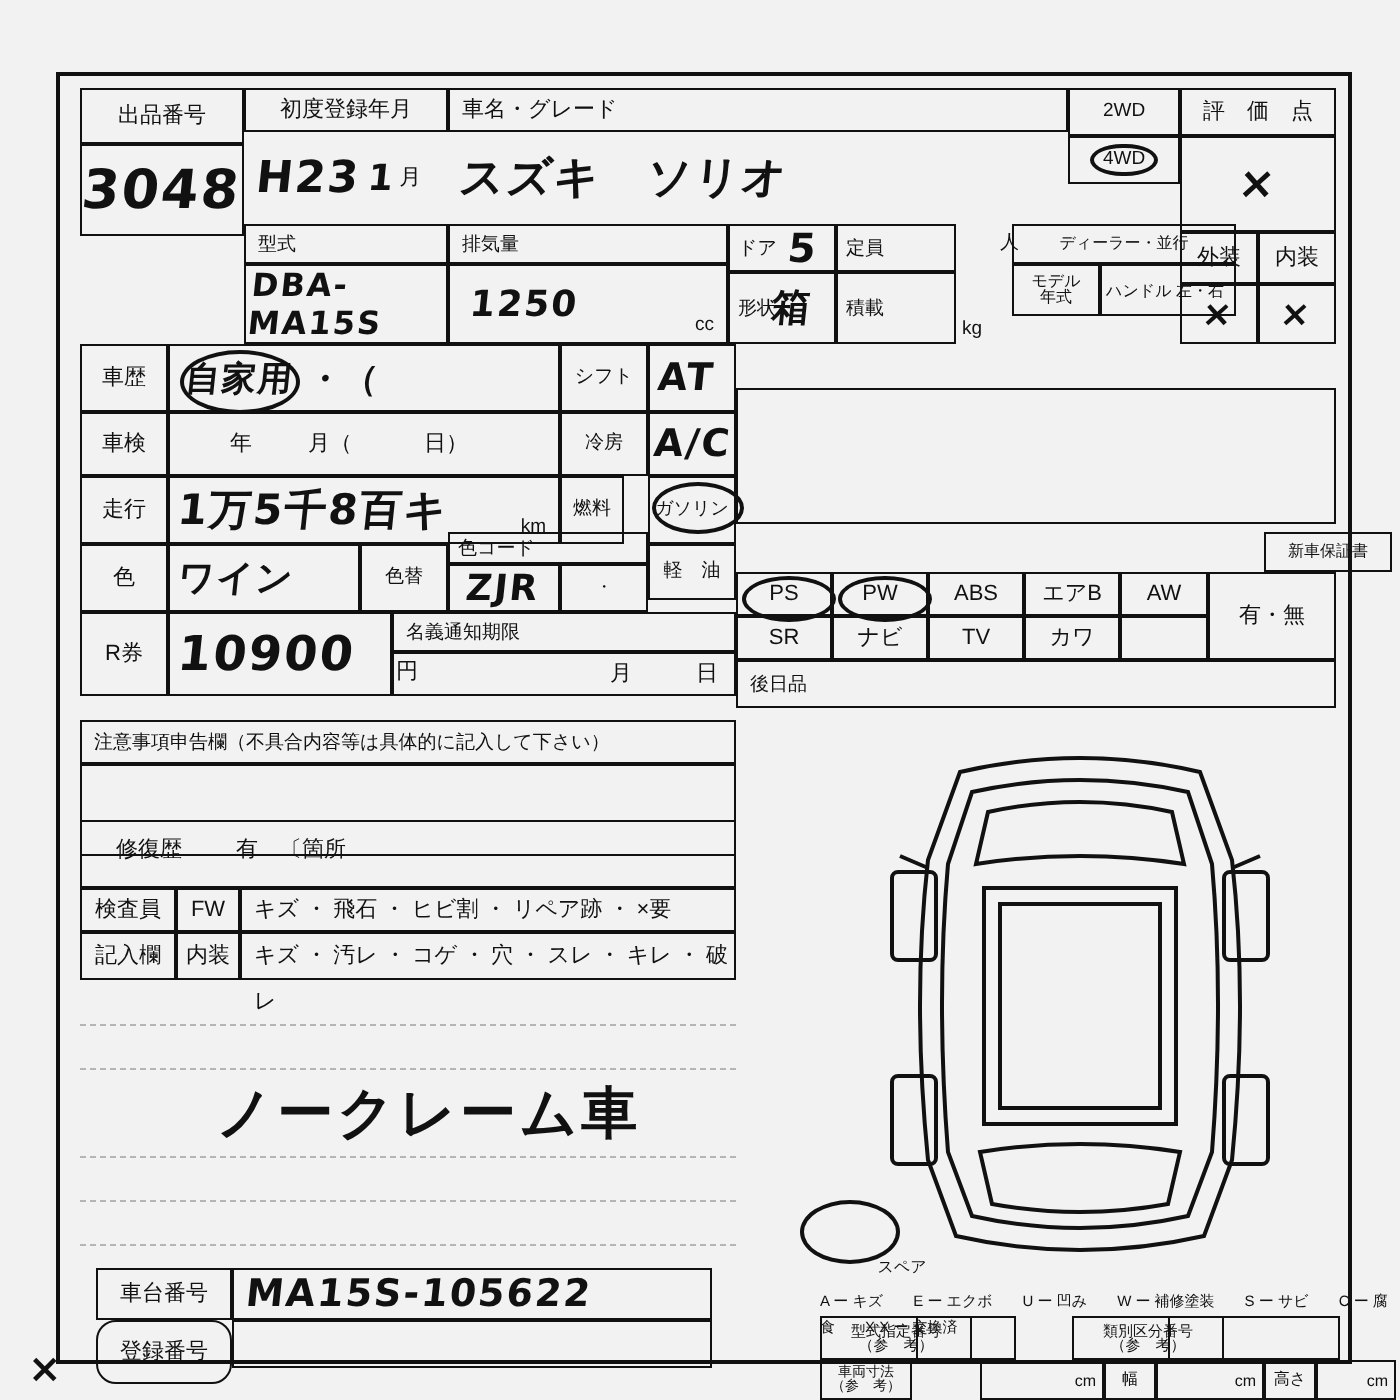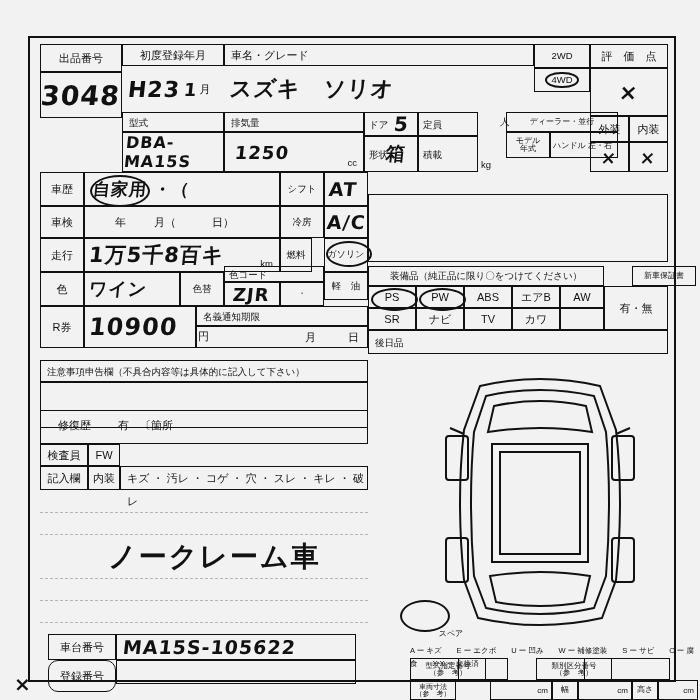--- a/index.html
+++ b/index.html
@@ -171,21 +171,20 @@
   </div>
 
   <div class="c bx lbl-s" style="left:40px;top:360px;width:328px;height:22px;padding-left:6px;line-height:21px;color:#111;">注意事項申告欄（不具合内容等は具体的に記入して下さい）</div>
   <div class="c bx" style="left:40px;top:382px;width:328px;height:46px;"></div>
   <div class="c bx lbl" style="left:40px;top:410px;width:328px;height:34px;"></div>
   <div class="c lbl" style="left:58px;top:419px;width:56px;height:18px;">修復歴</div>
   <div class="c lbl" style="left:118px;top:419px;width:160px;height:18px;">有　〔箇所</div>
 
   <div class="c bx" style="left:368px;top:194px;width:300px;height:68px;"></div>
 
-  <div class="c bx ctr lbl-s" style="left:368px;top:266px;width:236px;height:20px;">装備品（純正品に限り〇をつけてください）</div>
   <div class="c bx ctr lbl-xs" style="left:604px;top:266px;width:64px;height:20px;">新車保証書</div>
 
   <div class="c bx ctr lbl" style="left:368px;top:286px;width:48px;height:22px;position:absolute;">
     <span>PS</span>
   </div>
   <div class="ellipse" style="left:371px;top:288px;width:43px;height:19px;"></div>
   <div class="c bx ctr lbl" style="left:416px;top:286px;width:48px;height:22px;">
     <span>PW</span>
   </div>
   <div class="ellipse" style="left:419px;top:288px;width:43px;height:19px;"></div>
@@ -197,20 +196,21 @@
   <div class="c bx ctr lbl" style="left:368px;top:308px;width:48px;height:22px;">SR</div>
   <div class="c bx ctr lbl" style="left:416px;top:308px;width:48px;height:22px;">ナビ</div>
   <div class="c bx ctr lbl" style="left:464px;top:308px;width:48px;height:22px;">TV</div>
   <div class="c bx ctr lbl" style="left:512px;top:308px;width:48px;height:22px;">カワ</div>
   <div class="c bx" style="left:560px;top:308px;width:44px;height:22px;"></div>
 
   <div class="c bx lbl-s" style="left:368px;top:330px;width:300px;height:24px;padding-left:6px;line-height:23px;">後日品</div>
 
   <div class="c bx ctr lbl" style="left:40px;top:444px;width:48px;height:22px;">検査員</div>
   <div class="c bx ctr lbl" style="left:88px;top:444px;width:32px;height:22px;">FW</div>
+  <div class="c bx lbl" style="left:120px;top:444px;width:248px;height:22px;padding-left:6px;line-height:21px;">キズ ・ 飛石 ・ ヒビ割 ・ リペア跡 ・ ×要</div>
 
   <div class="c bx ctr lbl" style="left:40px;top:466px;width:48px;height:24px;">記入欄</div>
   <div class="c bx ctr lbl" style="left:88px;top:466px;width:32px;height:24px;">内装</div>
   <div class="c bx lbl" style="left:120px;top:466px;width:248px;height:24px;padding-left:6px;line-height:23px;">キズ ・ 汚レ ・ コゲ ・ 穴 ・ スレ ・ キレ ・ 破レ</div>
 
   <div class="dashed-row" style="left:40px;top:512px;width:328px;"></div>
   <div class="dashed-row" style="left:40px;top:534px;width:328px;"></div>
   <div class="dashed-row" style="left:40px;top:578px;width:328px;"></div>
   <div class="dashed-row" style="left:40px;top:600px;width:328px;"></div>
   <div class="dashed-row" style="left:40px;top:622px;width:328px;"></div>

